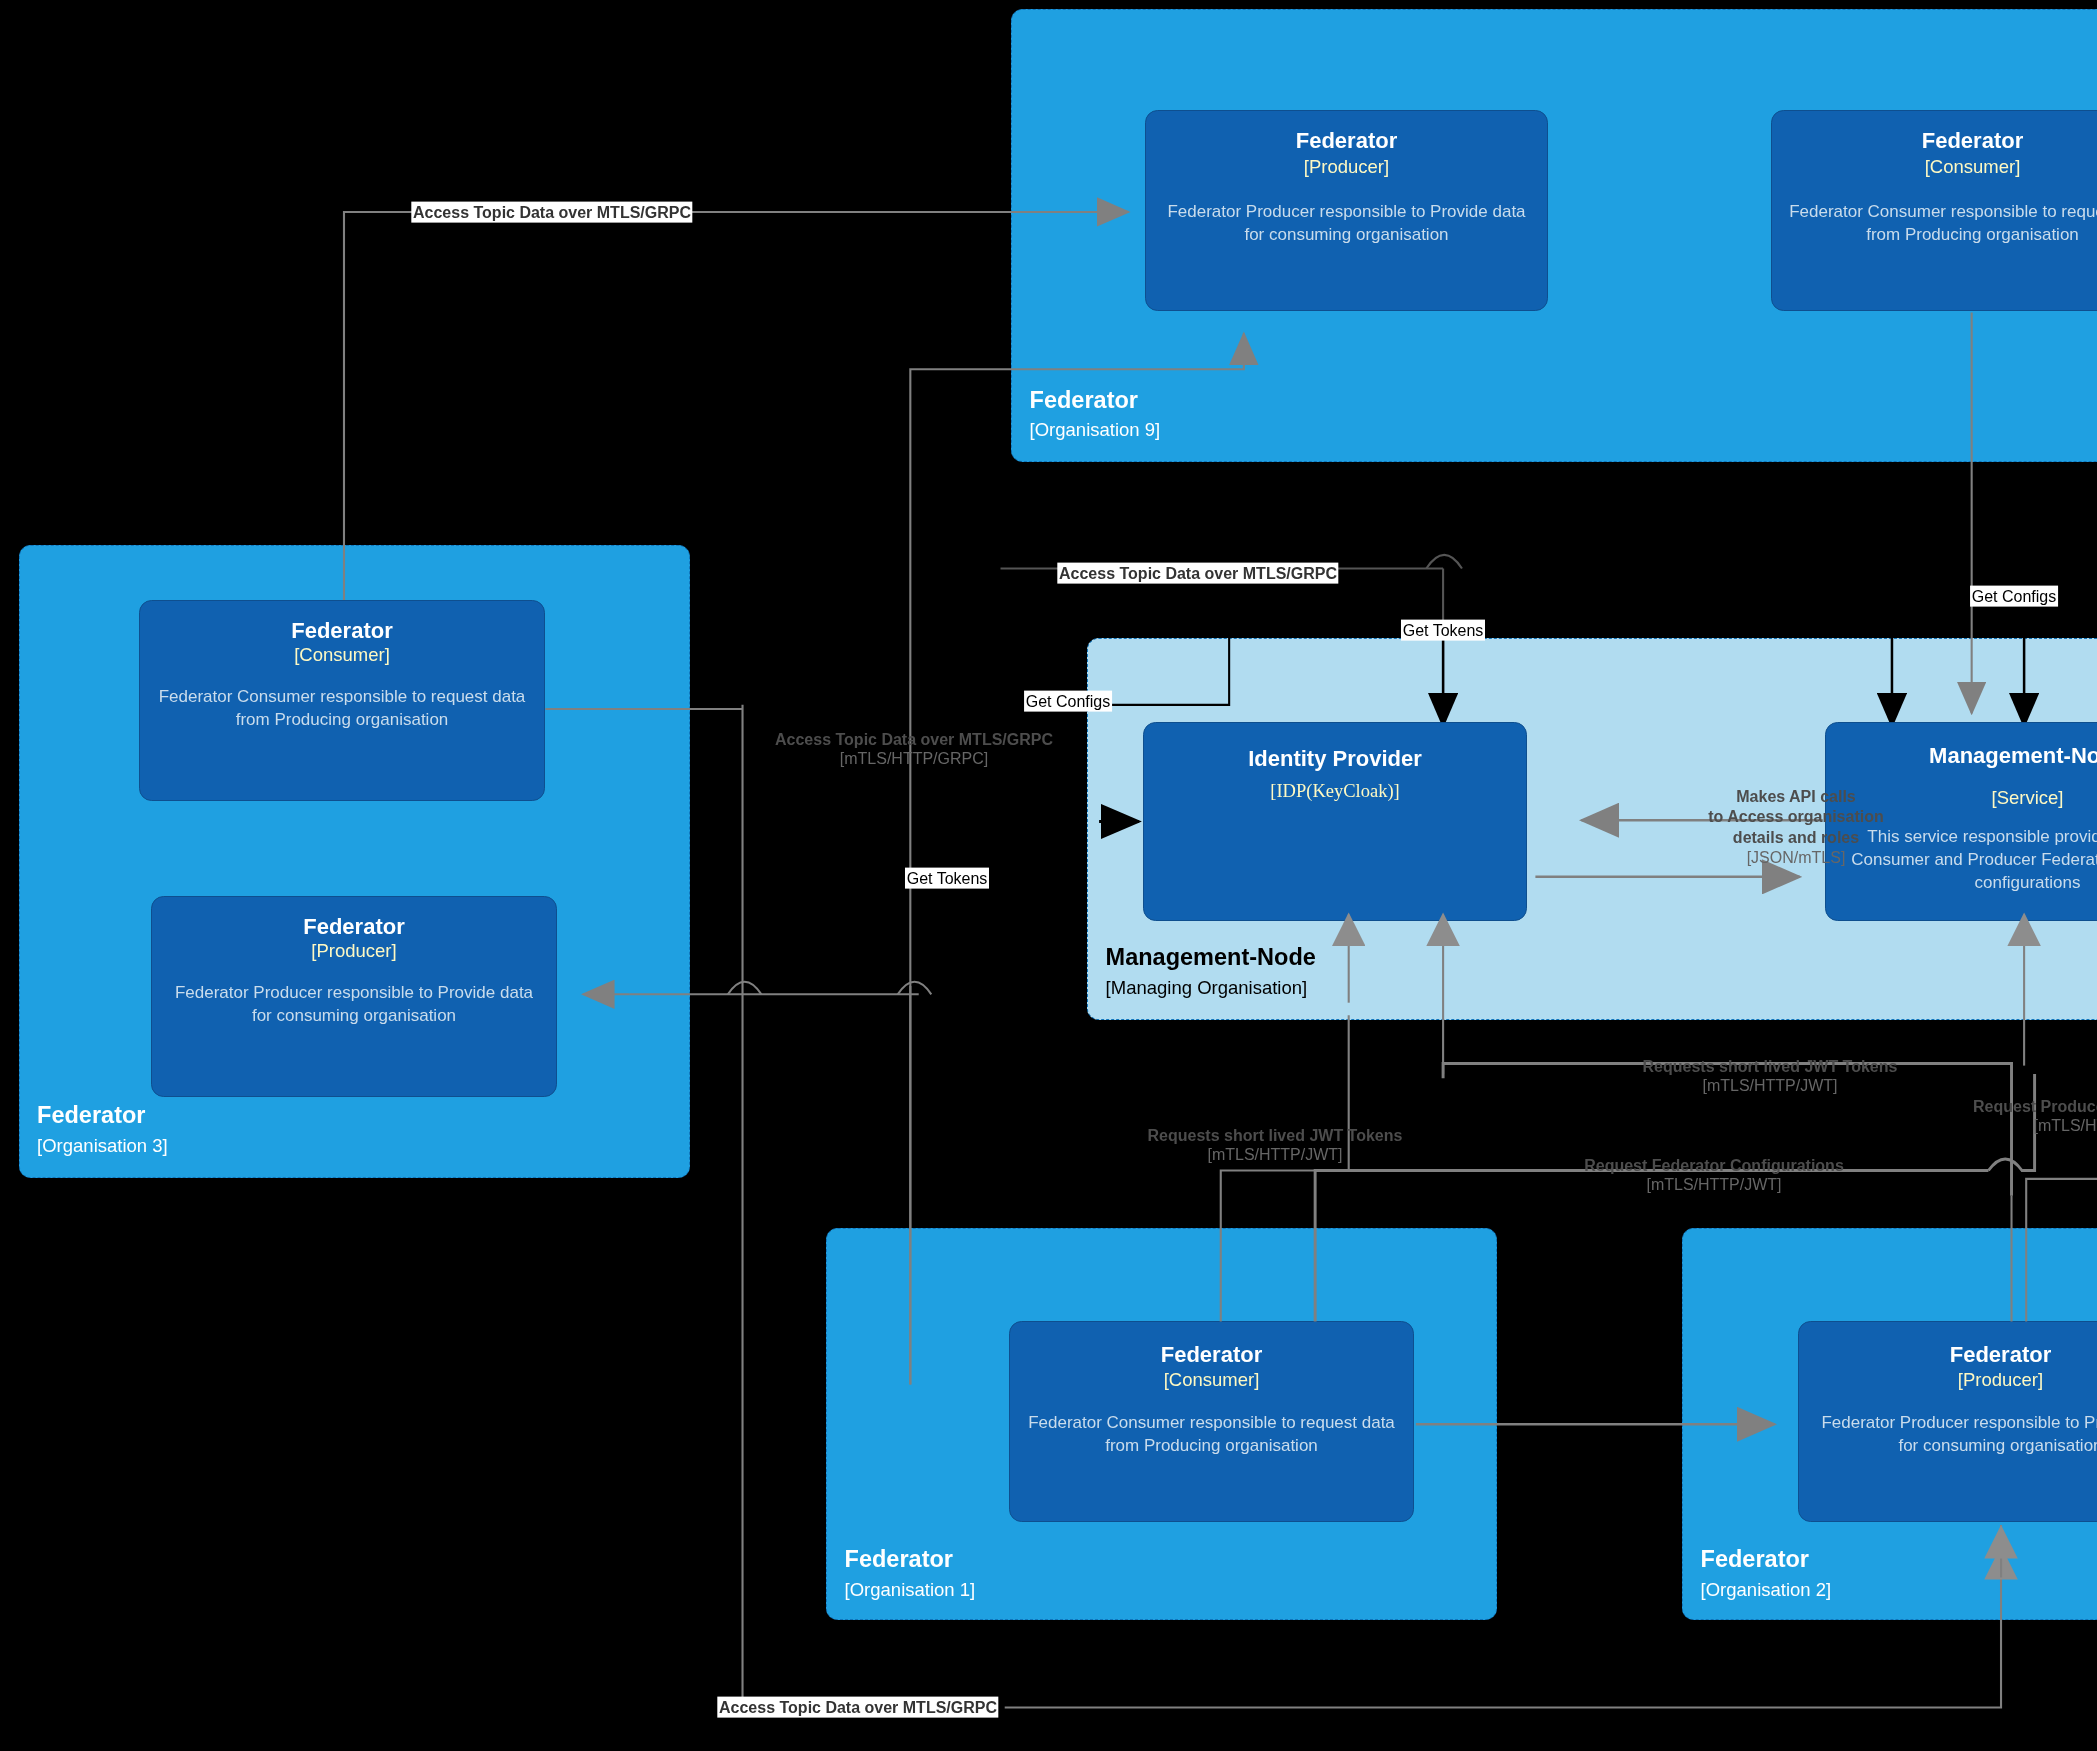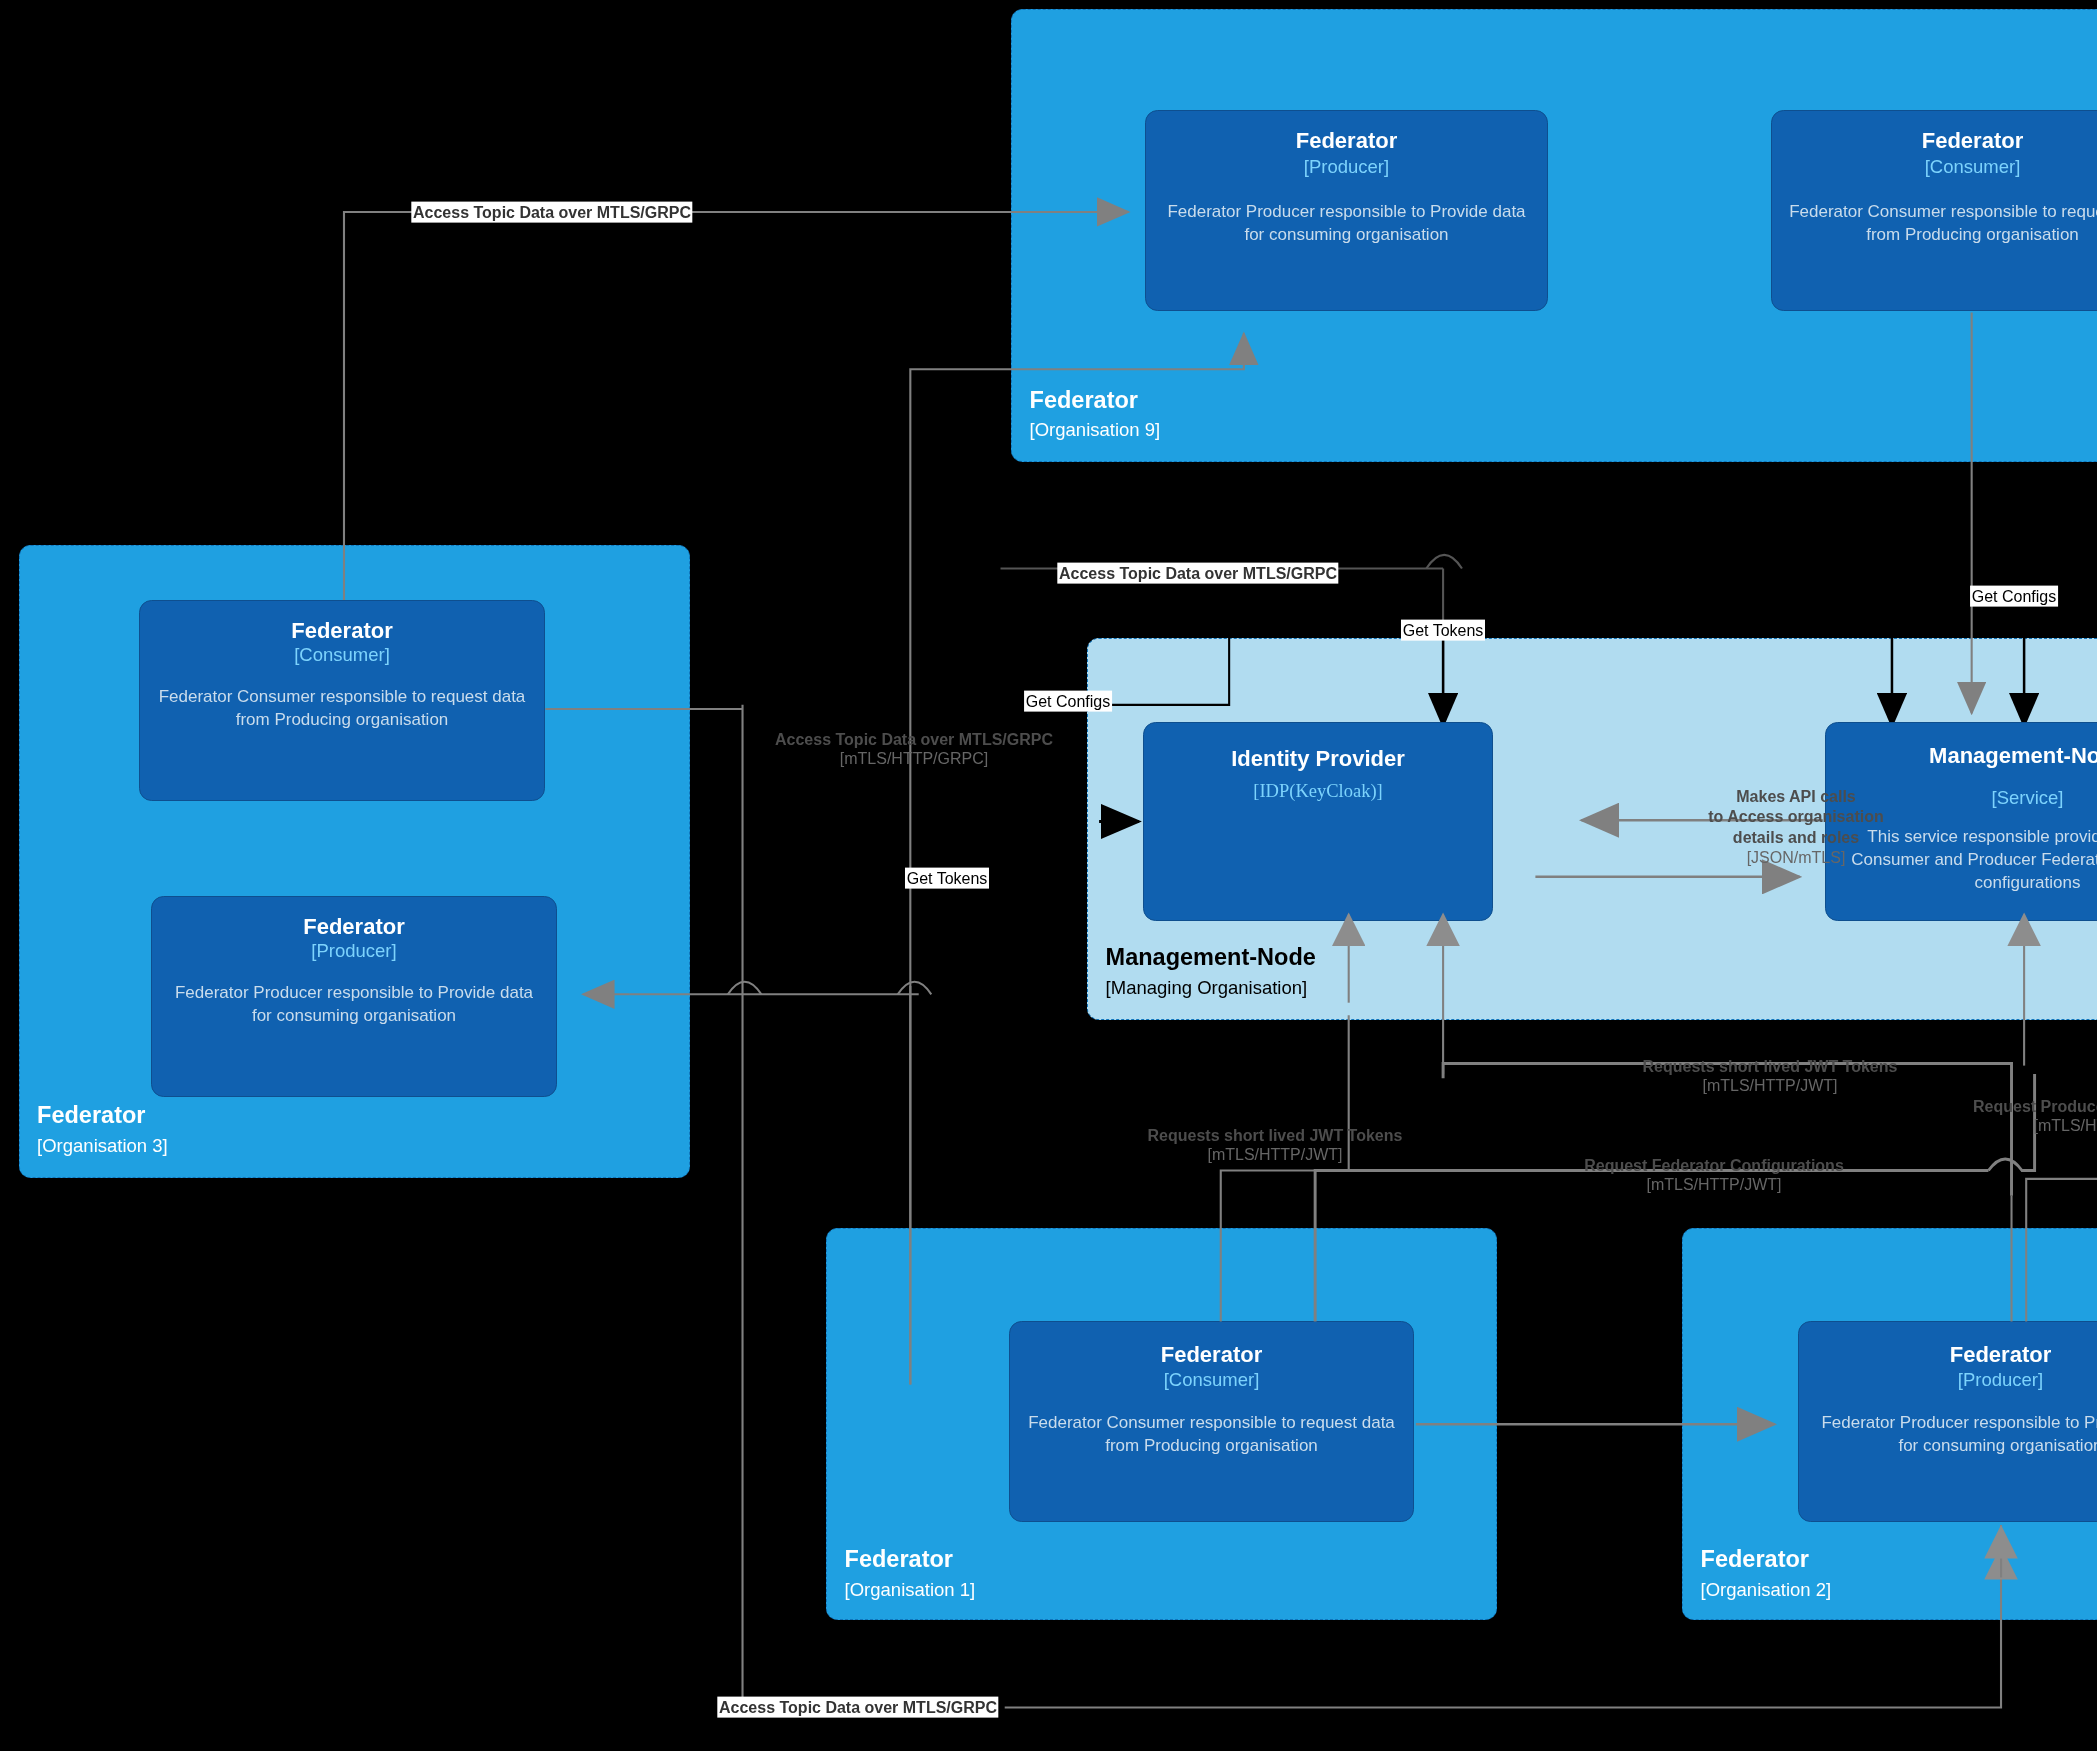--- a/index.html
+++ b/index.html
@@ -63,21 +63,21 @@
   }
   .comp-name {
     font-weight: bold;
     font-size: 22px;
     color: #FFFFFF;
     text-align: center;
     line-height: 1.1;
   }
   .comp-tech {
     font-size: 18.5px;
-    color: #7dd3fc;
+    color: #fef9c3;
     text-align: right;
     line-height: 1.15;
   }
   .comp-desc {
     font-size: 17px;
     color: #C9DCEC;
     text-align: center;
     line-height: 1.35;
   }
 
@@ -219,21 +219,21 @@
     <div class="comp-name">Federator</div>
     <div class="comp-tech" style="margin-top:1.7px;">[Producer]</div>
     <div class="comp-desc" style="margin-top:20px;">Federator Producer responsible to Provide data for consuming organisation</div>
   </div>
 
   <div class="org mgmt" style="left:1087px; top:638px; width:1269px; height:382px;">
     <div class="org-title" style="bottom:49px;">Management-Node</div>
     <div class="org-sub" style="bottom:22px;">[Managing Organisation]</div>
   </div>
 
-  <div class="comp" style="left:1143px; top:722px; width:350px; height:199px; padding-top:24px;">
+  <div class="comp" style="left:1143px; top:722px; width:384px; height:199px; padding-top:24px;">
     <div class="comp-name">Identity Provider</div>
     <div class="comp-tech" style="margin-top:10px;font-family:Liberation Serif, serif;">[IDP(KeyCloak)]</div>
   </div>
 
   <div class="comp" style="left:1825px; top:722px; width:405px; height:199px; padding-top:21px;">
     <div class="comp-name">Management-Node</div>
     <div class="comp-tech" style="margin-top:19px;">[Service]</div>
     <div class="comp-desc" style="margin-top:17.6px;">This service responsible providing APIs for Consumer and Producer Federators to retrieve configurations</div>
   </div>
 

